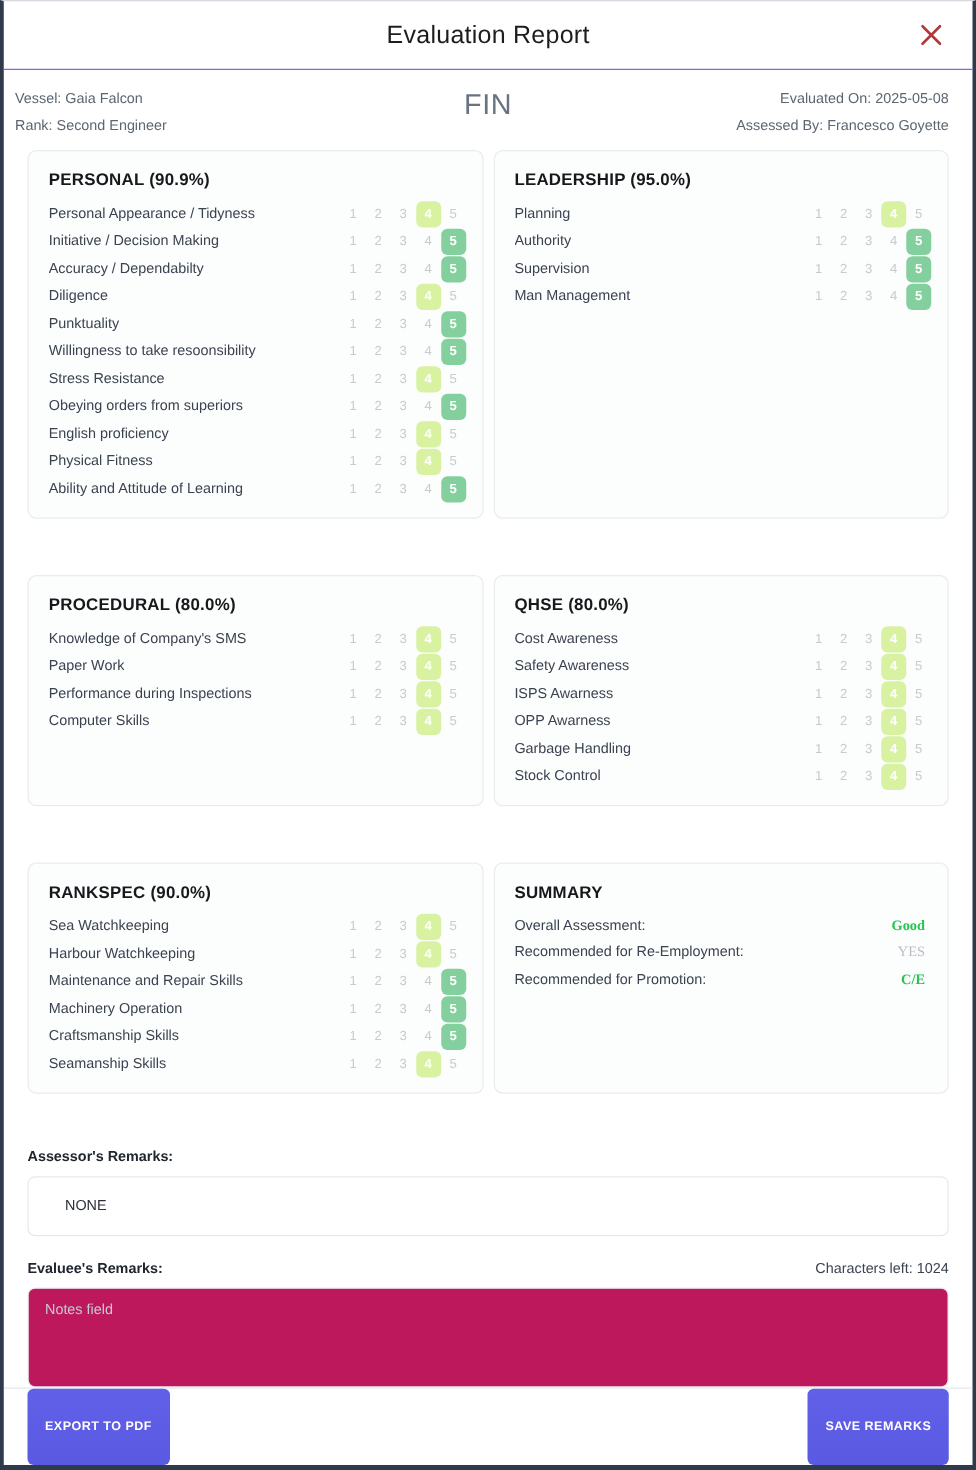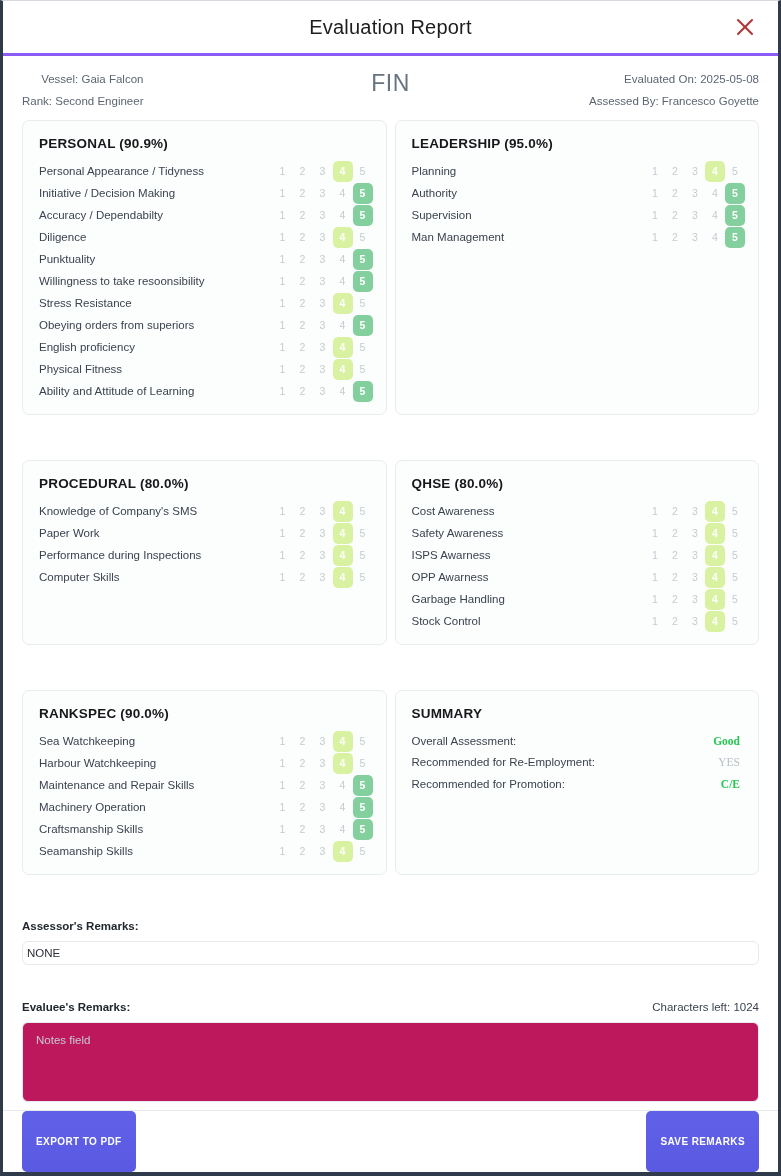--- a/index.html
+++ b/index.html
@@ -23,21 +23,21 @@
     overflow: hidden;
     display: flex;
     flex-direction: column;
   }
 
   
   .modal-header {
     position: relative;
     height: 55px;
     flex: 0 0 55px;
-    border-bottom: 3px solid #8b5cf6;
+    border-bottom: 1px solid #8b5cf6;
     display: flex;
     align-items: center;
     justify-content: center;
   }
   .modal-title {
     font-size: 20px;
     color: #1d1d1f;
     font-weight: 400;
     letter-spacing: .2px;
   }
@@ -62,21 +62,21 @@
     height: 64px;
     flex: 0 0 64px;
   }
   .meta-left, .meta-right {
     position: absolute;
     top: 12px;
     font-size: 11.5px;
     color: #5c6672;
     line-height: 22px;
   }
-  .meta-left { left: 19px; text-align: right; }
+  .meta-left { left: 9px; text-align: left; }
   .meta-right { right: 19px; text-align: right; }
   .meta-center {
     position: absolute;
     left: 0; right: 0;
     top: 14px;
     text-align: center;
     font-size: 23px;
     color: #69737f;
     letter-spacing: .5px;
     pointer-events: none;
@@ -189,24 +189,24 @@
     font-weight: bold;
   }
   .chars-left {
     font-size: 11.5px;
     color: #3b4350;
   }
   .readonly-box {
     border: 1px solid #e6e9ec;
     border-radius: 6px;
     background: #ffffff;
-    height: 24px;
+    height: 48px;
     display: flex;
     align-items: center;
-    padding: 0 4px;
+    padding: 0 29px;
     font-size: 11.5px;
     color: #2b3views;
     color: #2b3038;
   }
   .notes-area {
     border: 1px solid #e9ecef;
     border-radius: 6px;
     background: #be185d;
     height: 80px;
     padding: 11px 13px;

